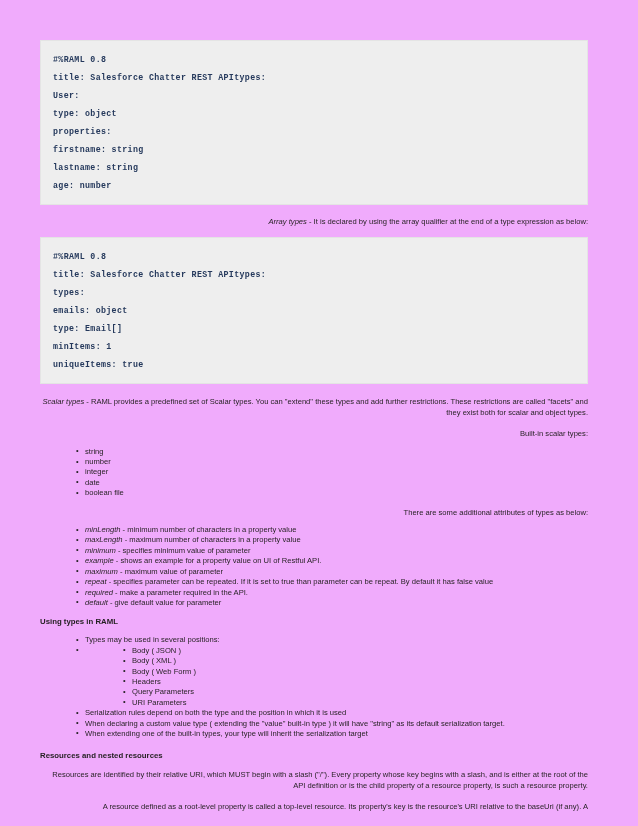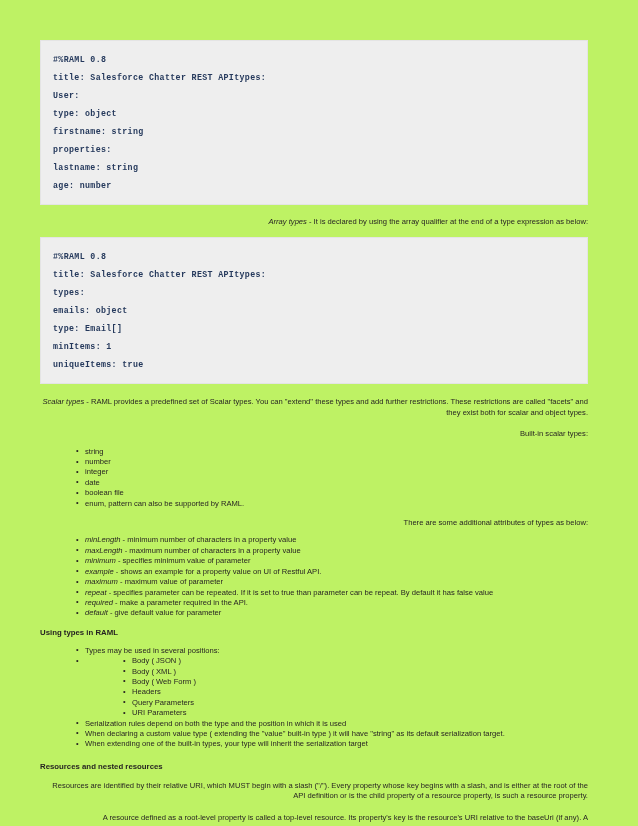--- a/index.html
+++ b/index.html
@@ -13,21 +13,21 @@
     height: 826px;
     overflow: hidden;
     font-family: "Liberation Sans", sans-serif;
     color: #231f20;
     -webkit-font-smoothing: antialiased;
   }
   #page {
     position: relative;
     width: 638px;
     height: 826px;
-    background: #bef264;
+    background: #f0abfc;
     box-sizing: border-box;
     padding: 40px 50px 0 40px;
   }
   .code-block {
     background: #eeeeee;
     border: 1px solid #e4e4e4;
     box-sizing: border-box;
     width: 548px;
     padding: 10px 12px 9px 12px;
     margin: 0 0 0 0;
@@ -95,22 +95,22 @@
 </head>
 <body>
 
 <div id="page">
 
   <div class="code-block">
     <div class="code-line">#%RAML 0.8</div>
     <div class="code-line">title: Salesforce Chatter REST APItypes:</div>
     <div class="code-line">User:</div>
     <div class="code-line">type: object</div>
+    <div class="code-line">properties:</div>
     <div class="code-line">firstname: string</div>
-    <div class="code-line">properties:</div>
     <div class="code-line">lastname: string</div>
     <div class="code-line">age: number</div>
   </div>
 
   <div class="gap-12"></div>
 
   <p class="para"><span class="emph">Array types</span><span> - It is declared by using the array qualifier at the end of a type expression as below:</span></p>
 
   <div class="gap-10"></div>
 
@@ -133,21 +133,20 @@
   <p class="para">Built-in scalar types:</p>
 
   <div class="gap-7"></div>
 
   <ul class="lvl1">
     <li>string</li>
     <li>number</li>
     <li>integer</li>
     <li>date</li>
     <li>boolean file</li>
-    <li>enum, pattern can also be supported by RAML.</li>
   </ul>
 
   <div class="gap-9"></div>
 
   <p class="para">There are some additional attributes of types as below:</p>
 
   <div class="gap-7"></div>
 
   <ul class="lvl1">
     <li><span class="emph">minLength</span><span> - minimum number of characters in a property value</span></li>

